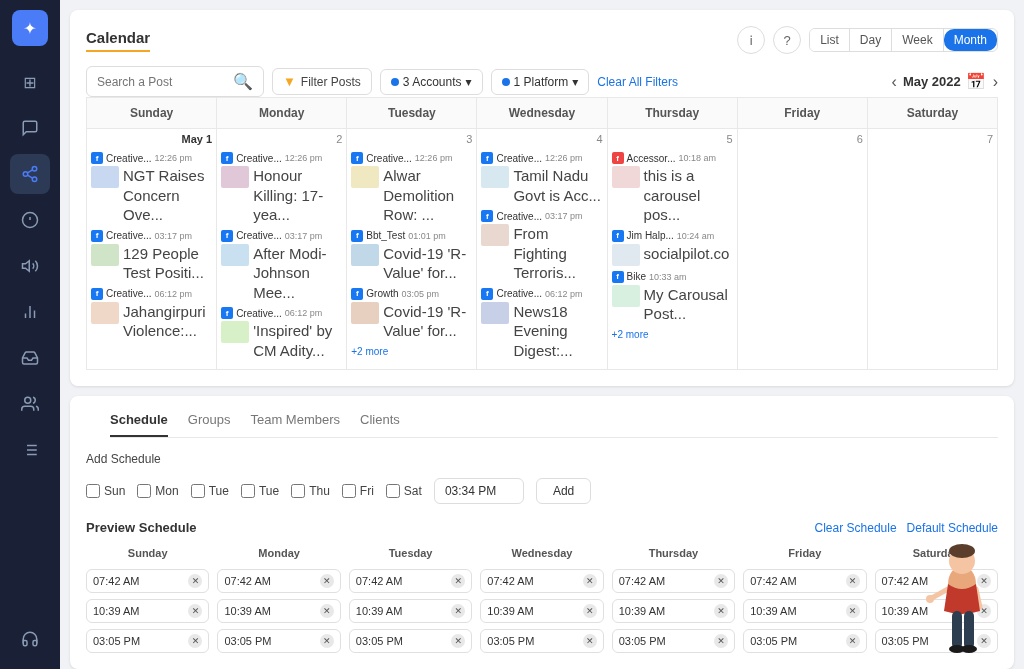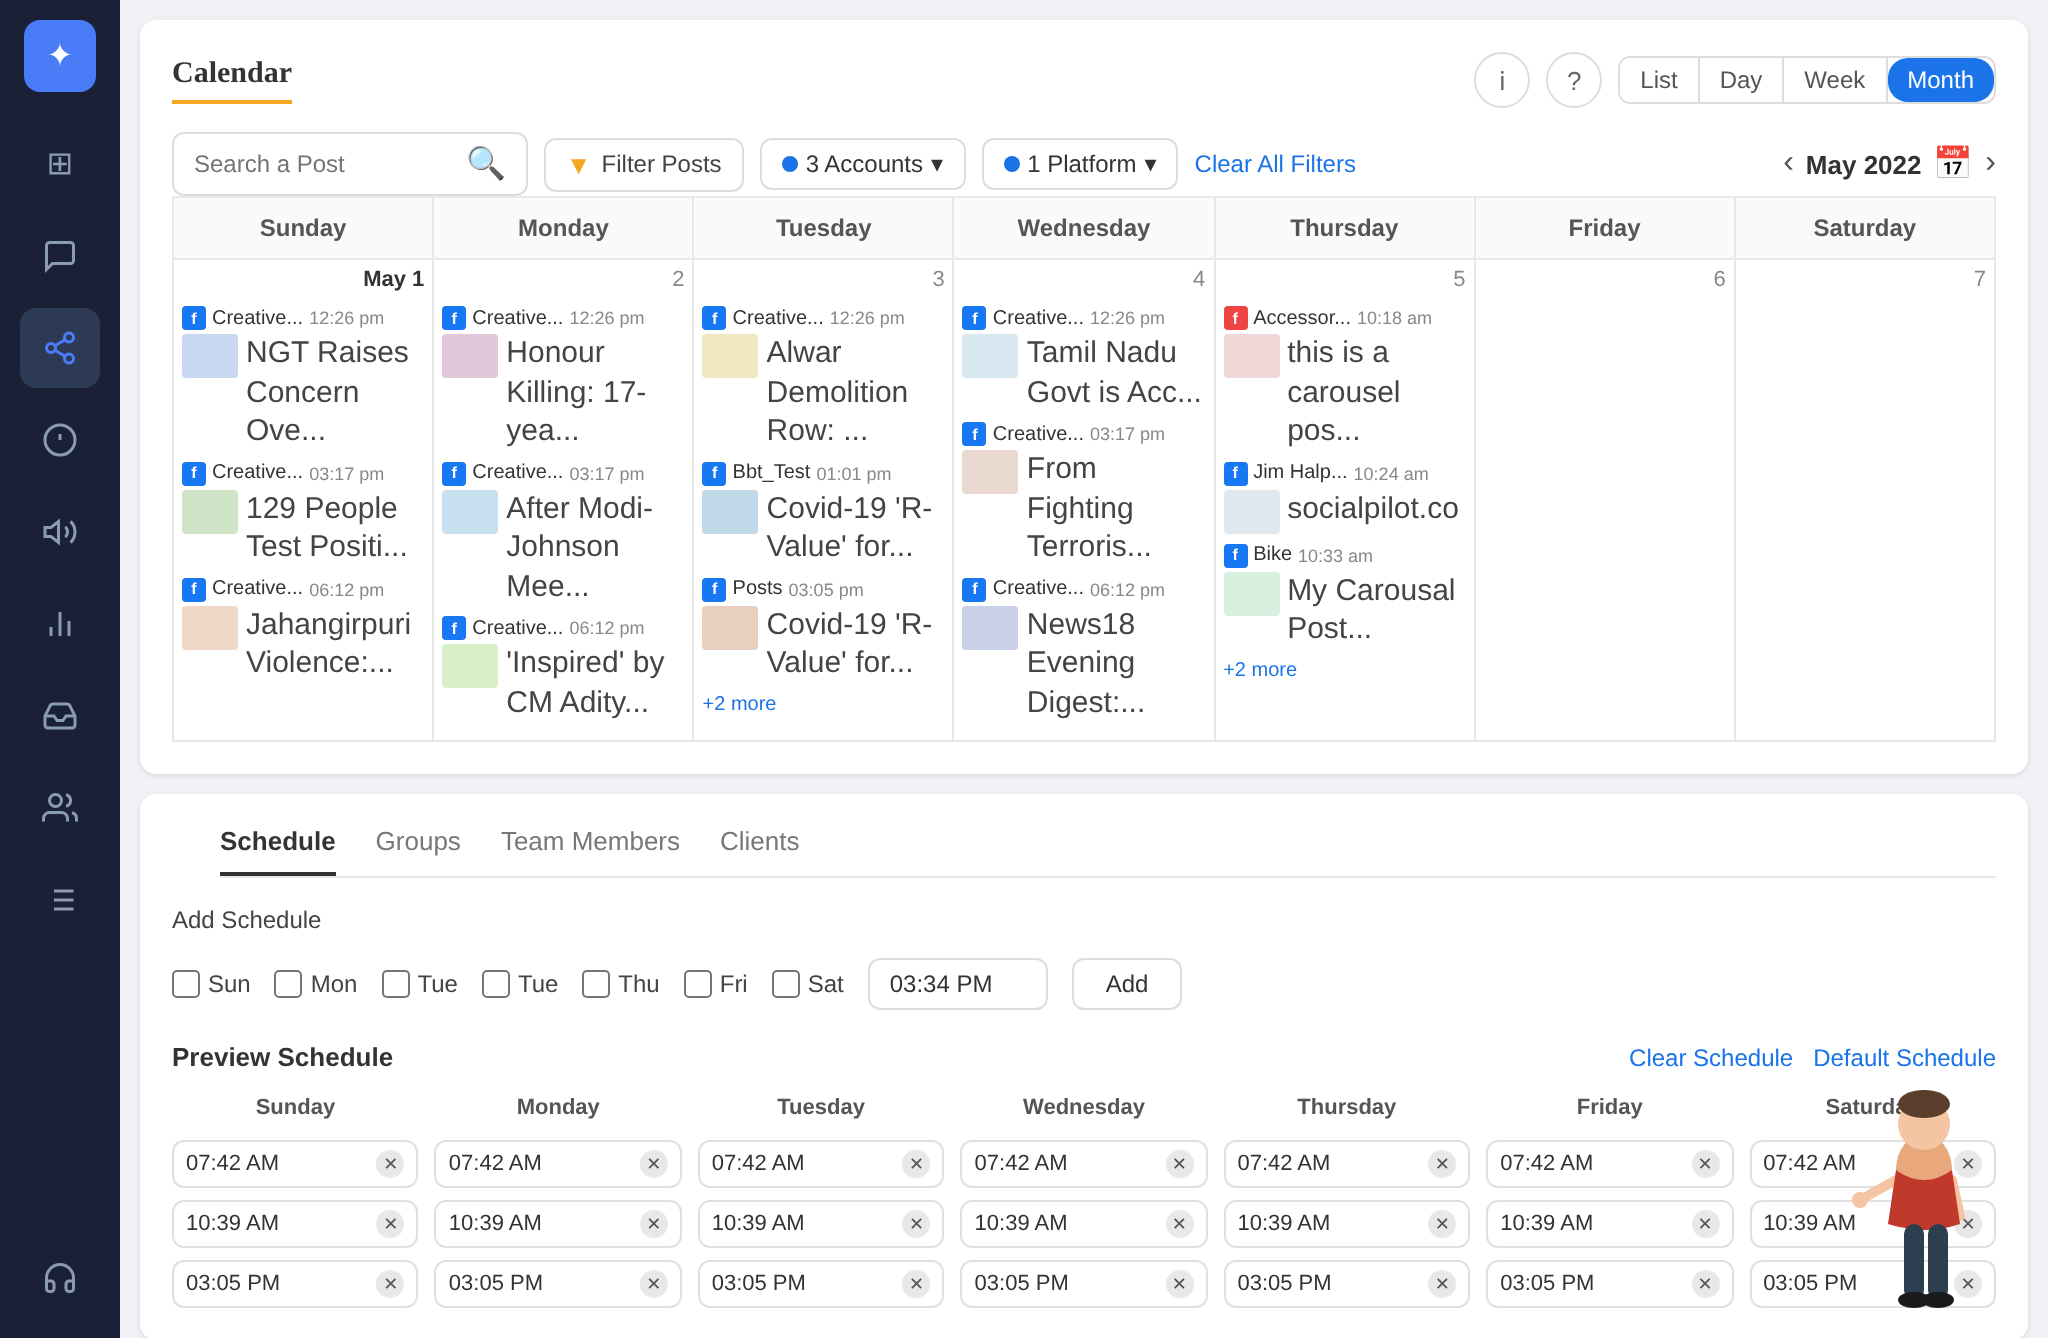--- a/index.html
+++ b/index.html
@@ -56,21 +56,20 @@
       align-items: center;
       justify-content: space-between;
       margin-bottom: 12px;
     }
     .cal-title {
       font-size: 15px;
       font-weight: 600;
       color: #333;
       border-bottom: 2px solid #f5a623;
       padding-bottom: 4px;
-      font-family: Liberation Serif, serif;
     }
     .cal-header-right {
       display: flex;
       align-items: center;
       gap: 8px;
     }
     .icon-btn {
       width: 28px; height: 28px;
       border: 1px solid #ddd;
       border-radius: 50%;
@@ -569,21 +568,21 @@
                 <span class="post-time">01:01 pm</span>
               </div>
               <div class="post-thumb">
                 <div class="thumb-img" style="background:#c0d8e8;"></div>
                 <div class="thumb-text">Covid-19 'R-Value' for...</div>
               </div>
             </div>
             <div class="post-group">
               <div class="post-header">
                 <div class="fb-icon">f</div>
-                <span style="font-size:10px;color:#333;">Posts</span>
+                <span style="font-size:10px;color:#333;">Growth</span>
                 <span class="post-time">03:05 pm</span>
               </div>
               <div class="post-thumb">
                 <div class="thumb-img" style="background:#e8d0c0;"></div>
                 <div class="thumb-text">Covid-19 'R-Value' for...</div>
               </div>
             </div>
             <div class="more-link">+2 more</div>
           </td>
 

